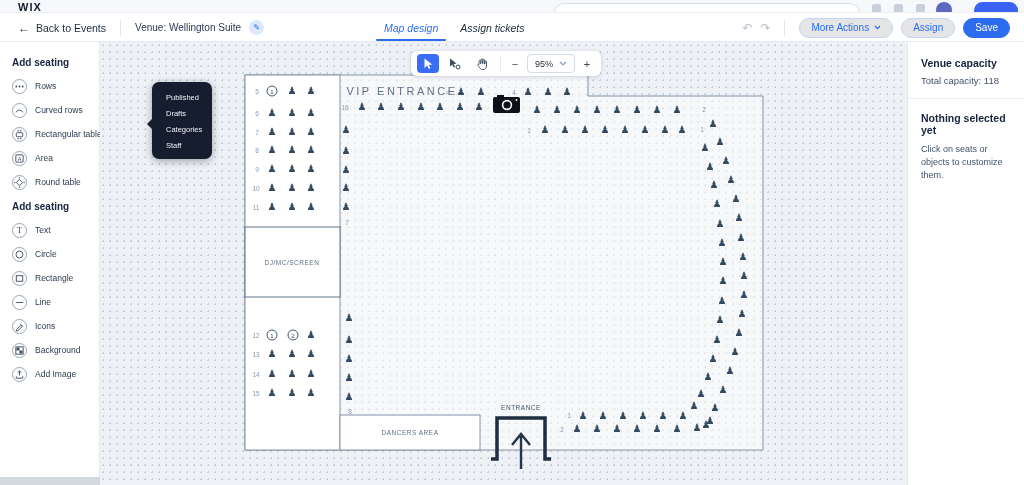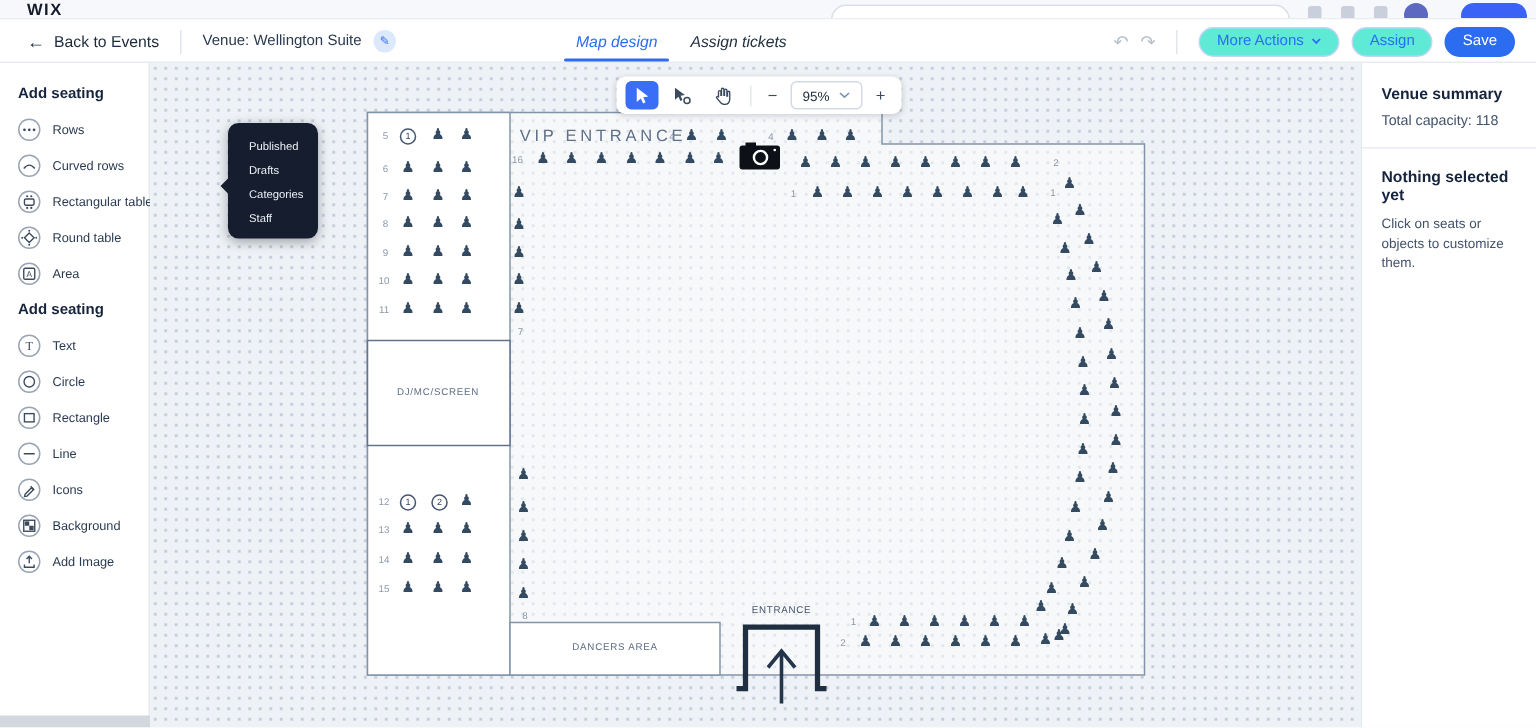--- a/index.html
+++ b/index.html
@@ -21,21 +21,21 @@
   .back-arrow { font-size:12px; color:#1c2a3d; }
   .tb-divider { width:1px; height:16px; background:#e1e6ed; margin:0 6px; }
   .venue-label { font-size:10px; color:#2a3a50; }
   .edit-circle { width:15px; height:15px; border-radius:50%; background:#dce9fd; color:#2a6df5; font-size:8px; display:flex; align-items:center; justify-content:center; cursor:pointer; }
   .tabs { position:absolute; left:384px; top:0; height:29px; display:flex; gap:22px; align-items:center; }
   .tab { font-size:10.5px; color:#20303f; position:relative; height:29px; display:flex; align-items:center; cursor:pointer;font-style:italic; }
   .tab.active { color:#2b6cf0; }
   .tab.active:after { content:""; position:absolute; left:-8px; right:-8px; bottom:1px; height:2.5px; background:#2b6cf0; border-radius:2px; }
   .tb-right { position:absolute; right:14px; top:0; height:29px; display:flex; align-items:center; gap:8px; }
   .undo-redo { font-size:12px; color:#b6c0cc; cursor:pointer; line-height:1; }
-  .pill { border:1px solid #c2d4f7; color:#2a6df5; background:#5eead4; border-radius:12px; font-size:10px; height:20px; padding:0 11px; display:flex; align-items:center; gap:5px; cursor:pointer; font-family:inherit; }
+  .pill { border:1px solid #c2d4f7; color:#2a6df5; background:#e5e5e5; border-radius:12px; font-size:10px; height:20px; padding:0 11px; display:flex; align-items:center; gap:5px; cursor:pointer; font-family:inherit; }
   .pill.primary { background:#2b6cf0; border-color:#2b6cf0; color:#fff; }
 
   
   .sidebar { position:absolute; left:0; top:42px; width:100px; height:436px; background:#fff; border-right:1px solid #e7ebf0; padding:8px 0 0 12px; }
   .side-header { font-size:10px; font-weight:bold; color:#17243d; margin:7px 0 6px 0; }
   .side-item { display:flex; align-items:center; gap:8px; height:24px; cursor:pointer; }
   .side-circle { width:15px; height:15px; min-width:15px; border-radius:50%; border:1px solid #98a4b5; display:flex; align-items:center; justify-content:center; }
   .side-circle svg { display:block; }
   .side-label { font-size:8.5px; color:#2a3a50; white-space:nowrap; }
   .sidebar-bottom-strip { position:absolute; left:0; top:477px; width:100px; height:8px; background:#d3d7de; }
@@ -158,37 +158,37 @@
           <circle cx="7.5" cy="2" r="0.8" fill="#3c4a5e"></circle>
           <circle cx="4.5" cy="10.5" r="0.8" fill="#3c4a5e"></circle>
           <circle cx="7.5" cy="10.5" r="0.8" fill="#3c4a5e"></circle>
         </svg>
       </span>
       <span class="side-label">Rectangular table</span>
     </div>
     <div class="side-item">
       <span class="side-circle">
         <svg width="11" height="11" viewBox="0 0 12 12">
+          <rect x="2" y="2" width="8" height="8" rx="1" fill="none" stroke="#3c4a5e" stroke-width="1"></rect>
+          <text x="6" y="8.3" font-size="6" text-anchor="middle" fill="#3c4a5e" font-family="Liberation Sans,sans-serif">A</text>
+        </svg>
+      </span>
+      <span class="side-label">Area</span>
+    </div>
+    <div class="side-item">
+      <span class="side-circle">
+        <svg width="11" height="11" viewBox="0 0 12 12">
           <path d="M6,2.5 L9.5,6 L6,9.5 L2.5,6 Z" fill="none" stroke="#3c4a5e" stroke-width="1"></path>
           <circle cx="6" cy="0.9" r="0.7" fill="#3c4a5e"></circle>
           <circle cx="11.1" cy="6" r="0.7" fill="#3c4a5e"></circle>
           <circle cx="6" cy="11.1" r="0.7" fill="#3c4a5e"></circle>
           <circle cx="0.9" cy="6" r="0.7" fill="#3c4a5e"></circle>
         </svg>
       </span>
       <span class="side-label">Round table</span>
-    </div>
-    <div class="side-item">
-      <span class="side-circle">
-        <svg width="11" height="11" viewBox="0 0 12 12">
-          <rect x="2" y="2" width="8" height="8" rx="1" fill="none" stroke="#3c4a5e" stroke-width="1"></rect>
-          <text x="6" y="8.3" font-size="6" text-anchor="middle" fill="#3c4a5e" font-family="Liberation Sans,sans-serif">A</text>
-        </svg>
-      </span>
-      <span class="side-label">Area</span>
     </div>
     <div class="side-header">Add seating</div>
     <div class="side-item">
       <span class="side-circle">
         <svg width="11" height="11" viewBox="0 0 12 12">
           <text x="6" y="9" font-size="9" text-anchor="middle" fill="#3c4a5e" font-family="Liberation Serif,serif">T</text>
         </svg>
       </span>
       <span class="side-label">Text</span>
     </div>
@@ -446,18 +446,18 @@
 
 <div class="ctx-menu" id="ctx-menu">
   <div class="arrow"></div>
 <div class="ctx-item">Published</div>
     <div class="ctx-item">Drafts</div>
     <div class="ctx-item">Categories</div>
     <div class="ctx-item">Staff</div>
   </div>
 
 <div class="rightpanel">
-  <div class="rp-title">Venue summary</div>
+  <div class="rp-title">Venue capacity</div>
   <div class="rp-sub">Total capacity: 118</div>
   <div class="rp-divider"></div>
   <div class="rp-title">Nothing selected yet</div>
   <div class="rp-body">Click on seats or objects to customize them.</div>
 </div>
 
 </body></html>

